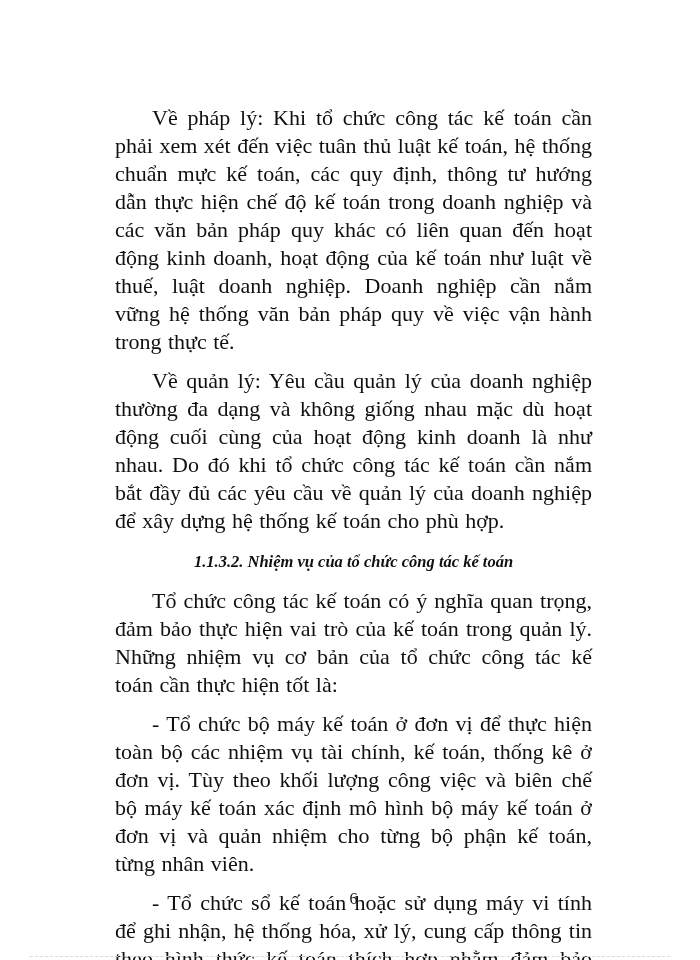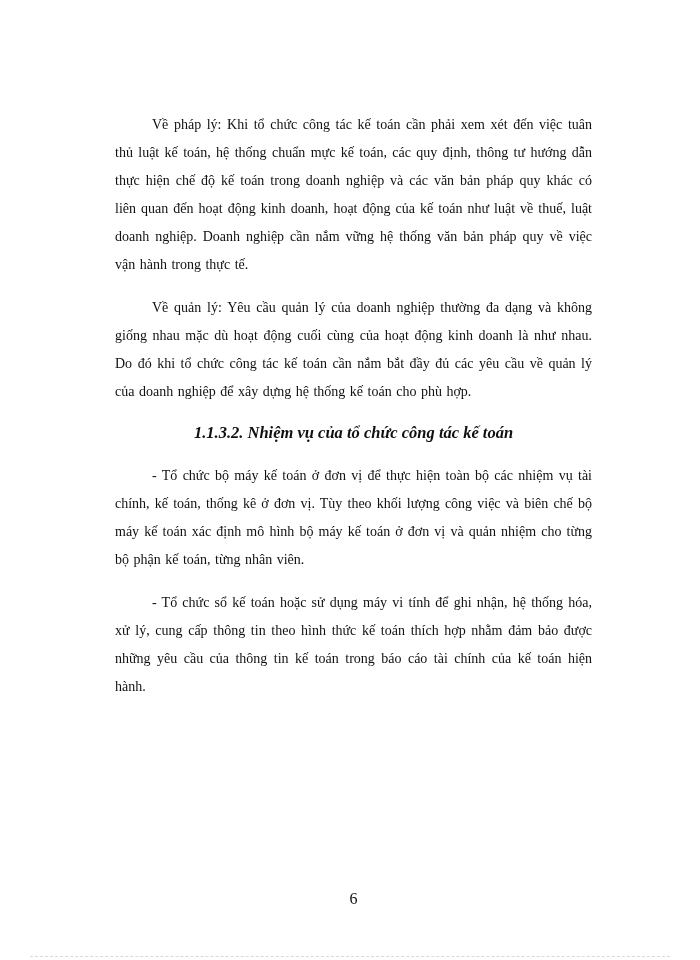--- a/index.html
+++ b/index.html
@@ -16,22 +16,22 @@
     color: #101010;
     overflow: hidden;
   }
   .content {
     position: absolute;
     left: 115px;
     top: 96px;
     width: 477px;
   }
   .body-par {
-    margin: 15px 0 11px 0;
-    font-size: 14px;
+    margin: 8px 0 11px 0;
+    font-size: 22px;
     line-height: 28px;
     text-align: justify;
     text-indent: 37px;
     word-spacing: 1px;
   }
   .heading {
     margin: 13px 0 11px 0;
     font-size: 16.5px;
     line-height: 28px;
     font-weight: bold;
@@ -56,20 +56,21 @@
   }
 </style>
 </head>
 <body>
 
 <div class="page">
   <div class="content">
     <p class="body-par">Về pháp lý: Khi tổ chức công tác kế toán cần phải xem xét đến việc tuân thủ luật kế toán, hệ thống chuẩn mực kế toán, các quy định, thông tư hướng dẫn thực hiện chế độ kế toán trong doanh nghiệp và các văn bản pháp quy khác có liên quan đến hoạt động kinh doanh, hoạt động của kế toán như luật về thuế, luật doanh nghiệp. Doanh nghiệp cần nắm vững hệ thống văn bản pháp quy về việc vận hành trong thực tế.</p>
     <p class="body-par">Về quản lý: Yêu cầu quản lý của doanh nghiệp thường đa dạng và không giống nhau mặc dù hoạt động cuối cùng của hoạt động kinh doanh là như nhau. Do đó khi tổ chức công tác kế toán cần nắm bắt đầy đủ các yêu cầu về quản lý của doanh nghiệp để xây dựng hệ thống kế toán cho phù hợp.</p>
     <h3 class="heading">1.1.3.2. Nhiệm vụ của tổ chức công tác kế toán</h3>
+    <p class="body-par">Tổ chức công tác kế toán có ý nghĩa quan trọng, đảm bảo thực hiện vai trò của kế toán trong quản lý. Những nhiệm vụ cơ bản của tổ chức công tác kế toán cần thực hiện tốt là:</p>
     <p class="body-par">- Tổ chức bộ máy kế toán ở đơn vị để thực hiện toàn bộ các nhiệm vụ tài chính, kế toán, thống kê ở đơn vị. Tùy theo khối lượng công việc và biên chế bộ máy kế toán xác định mô hình bộ máy kế toán ở đơn vị và quản nhiệm cho từng bộ phận kế toán, từng nhân viên.</p>
     <p class="body-par">- Tổ chức sổ kế toán hoặc sử dụng máy vi tính để ghi nhận, hệ thống hóa, xử lý, cung cấp thông tin theo hình thức kế toán thích hợp nhằm đảm bảo được những yêu cầu của thông tin kế toán trong báo cáo tài chính của kế toán hiện hành.</p>
   </div>
 
   <div class="page-number">6</div>
 
   <div class="page-edge"></div>
 </div>
 
 </body></html>

